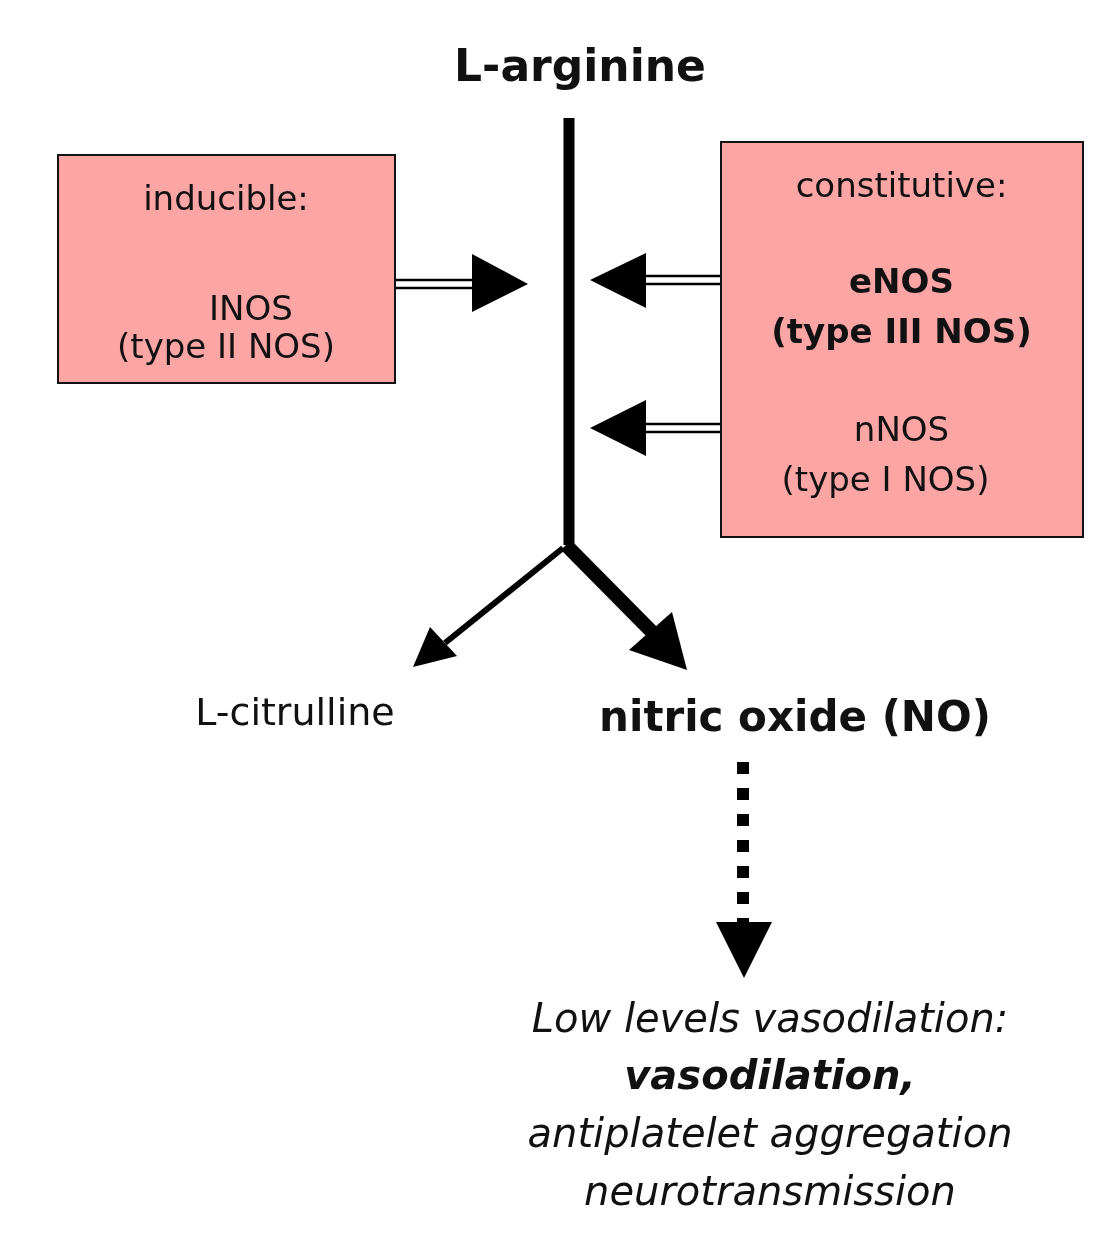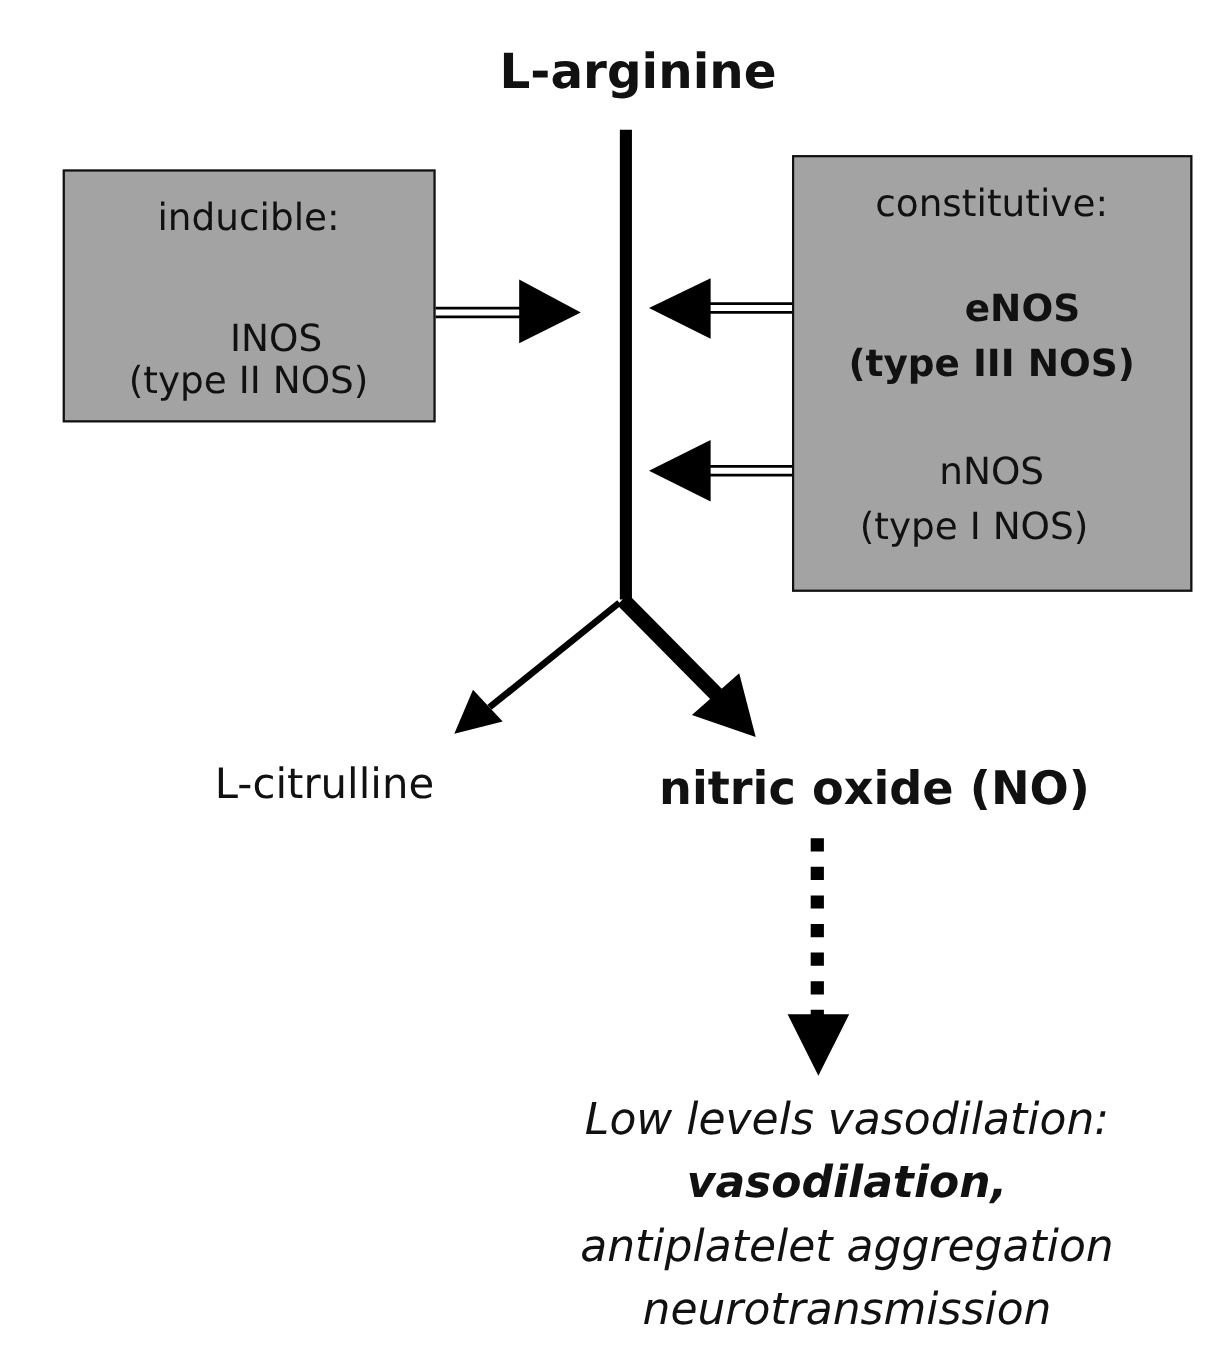--- a/index.html
+++ b/index.html
@@ -1,18 +1,18 @@
 <!DOCTYPE html>
 <html><head>
 <meta charset="utf-8">
 <style>
   html,body{margin:0;padding:0;background:#fff;}
   body{width:1119px;height:1245px;position:relative;overflow:hidden;font-family:"DejaVu Sans","Liberation Sans",sans-serif;color:#111;}
   .t{position:absolute;white-space:nowrap;text-align:center;}
-  .box{position:absolute;border:2.5px solid #111;background:#a3a3a3;box-sizing:border-box;}
+  .box{position:absolute;border:2.5px solid #111;background:#fca5a5;box-sizing:border-box;}
   svg{position:absolute;left:0;top:0;}
 </style>
 </head>
 <body>
 
 <svg width="1119" height="1245">
 
   <line x1="569" y1="118" x2="569" y2="545" stroke="#000" stroke-width="11"></line>
 
   <g>
@@ -52,21 +52,21 @@
 <div class="t" style="left:430px;top:40px;width:300px;font-size:44px;font-weight:bold;">L-arginine</div>
 
 <div class="box" style="left:57px;top:154px;width:339px;height:230px;">
   <div class="t" style="left:0;width:334px;top:22px;font-size:34px;">inducible:</div>
   <div class="t" style="left:0;width:384px;top:132px;font-size:34px;">INOS</div>
   <div class="t" style="left:0;width:334px;top:170px;font-size:34px;text-align:center;">(type II NOS)</div>
 </div>
 
 <div class="box" style="left:720px;top:141px;width:364px;height:397px;">
   <div class="t" style="left:0;width:359px;top:22px;font-size:34px;font-weight:normal;">constitutive:</div>
-  <div class="t" style="left:0;width:359px;top:118px;font-size:34px;font-weight:bold;padding-left:28px;">eNOS</div>
+  <div class="t" style="left:0;width:359px;top:118px;font-size:34px;font-weight:bold;">eNOS</div>
   <div class="t" style="left:0;width:359px;top:168px;font-size:34px;font-weight:bold;">(type III NOS)</div>
   <div class="t" style="left:0;width:359px;top:266px;font-size:34px;">nNOS</div>
   <div class="t" style="left:0;width:327px;top:316px;font-size:34px;">(type I NOS)</div>
 </div>
 
 <div class="t" style="left:140px;top:690px;width:310px;font-size:38px;">L-citrulline</div>
 <div class="t" style="left:580px;top:692px;width:430px;font-size:42px;font-weight:bold;">nitric oxide (NO)</div>
 
 <div class="t" style="left:460px;top:995px;width:620px;font-size:40px;font-style:italic;">Low levels vasodilation:</div>
 <div class="t" style="left:460px;top:1052px;width:620px;font-size:40px;font-style:italic;font-weight:bold;">vasodilation,</div>

